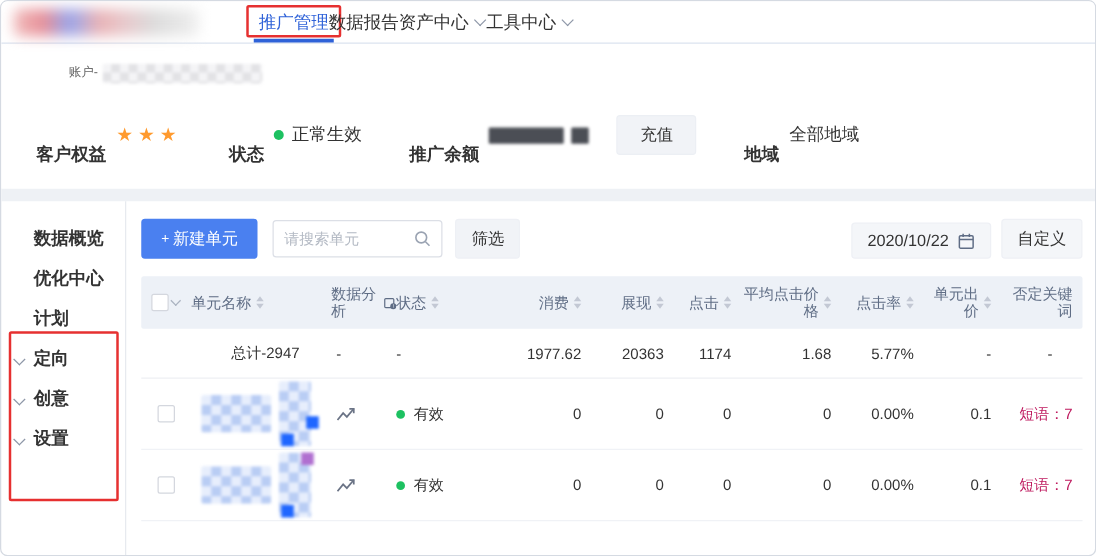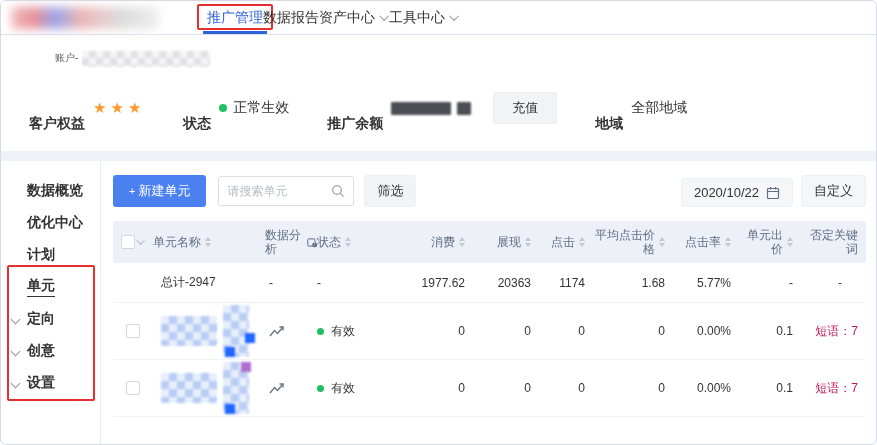--- a/index.html
+++ b/index.html
@@ -174,23 +174,20 @@
     <aside class="sidebar">
       <div class="side-item">
         <span class="side-label">数据概览</span>
       </div>
       <div class="side-item">
         <span class="side-label">优化中心</span>
       </div>
       <div class="side-item">
         <span class="side-label">计划</span>
       </div>
-      <div class="side-item active">
-        <span class="side-label">单元</span>
-      </div>
       <div class="side-item expand">
         <span class="chev"></span>
         <span class="side-label">定向</span>
       </div>
       <div class="side-item expand">
         <span class="chev"></span>
         <span class="side-label">创意</span>
       </div>
       <div class="side-item expand">
         <span class="chev"></span>
@@ -299,21 +296,21 @@
                 <i class="down"></i>
               </span>
           </div>
           <div class="th c-num">
             <span>否定关键词</span>
           </div>
         </div>
 
         <div class="trow tsum">
           <div class="cell"></div>
-          <div class="cell" style="padding-left:8px;">总计-2947</div>
+          <div class="cell" style="padding-left:8px;margin-left:24px;">总计-2947</div>
           <div class="cell analysis-cell">-</div>
           <div class="cell">-</div>
           <div class="cell c-num">1977.62</div>
           <div class="cell c-num">20363</div>
           <div class="cell c-num">1174</div>
           <div class="cell c-num">1.68</div>
           <div class="cell c-num">5.77%</div>
           <div class="cell c-num">-</div>
           <div class="cell c-num" style="padding-right:24px;">-</div>
         </div>

